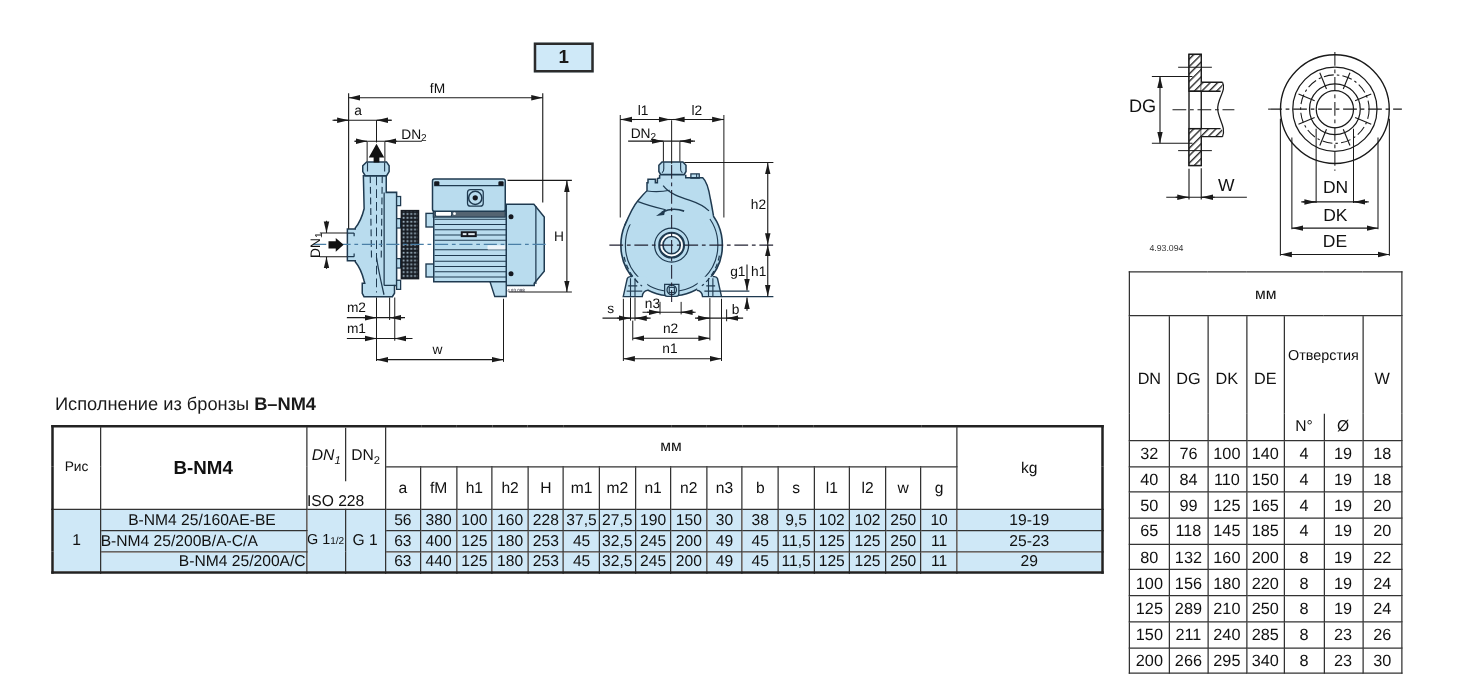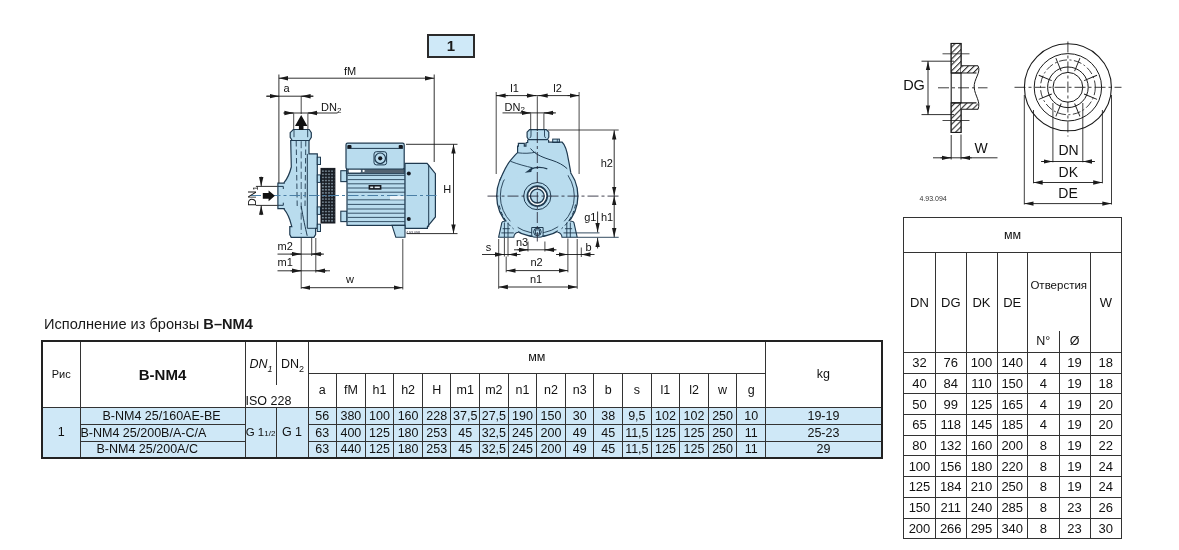--- a/index.html
+++ b/index.html
@@ -97,21 +97,21 @@
           <td>49</td>
           <td>45</td>
           <td>11,5</td>
           <td>125</td>
           <td>125</td>
           <td>250</td>
           <td>11</td>
   <td>25-23</td>
 </tr>
 <tr class="d" style="height:17px">
-  <td style="text-align:left;padding-left:16px;">B-NM4 25/200A/C</td>
+  <td style="text-align:right;padding-left:16px;">B-NM4 25/200A/C</td>
   <td>63</td>
           <td>440</td>
           <td>125</td>
           <td>180</td>
           <td>253</td>
           <td>45</td>
           <td>32,5</td>
           <td>245</td>
   <td>200</td>
           <td>49</td>
@@ -202,21 +202,21 @@
           <td>100</td>
           <td>156</td>
           <td>180</td>
           <td>220</td>
           <td>8</td>
           <td>19</td>
           <td>24</td>
         </tr>
 <tr class="r">
           <td>125</td>
-          <td>184</td>
+          <td>289</td>
           <td>210</td>
           <td>250</td>
           <td>8</td>
           <td>19</td>
           <td>24</td>
         </tr>
 <tr class="r">
           <td>150</td>
           <td>211</td>
           <td>240</td>

